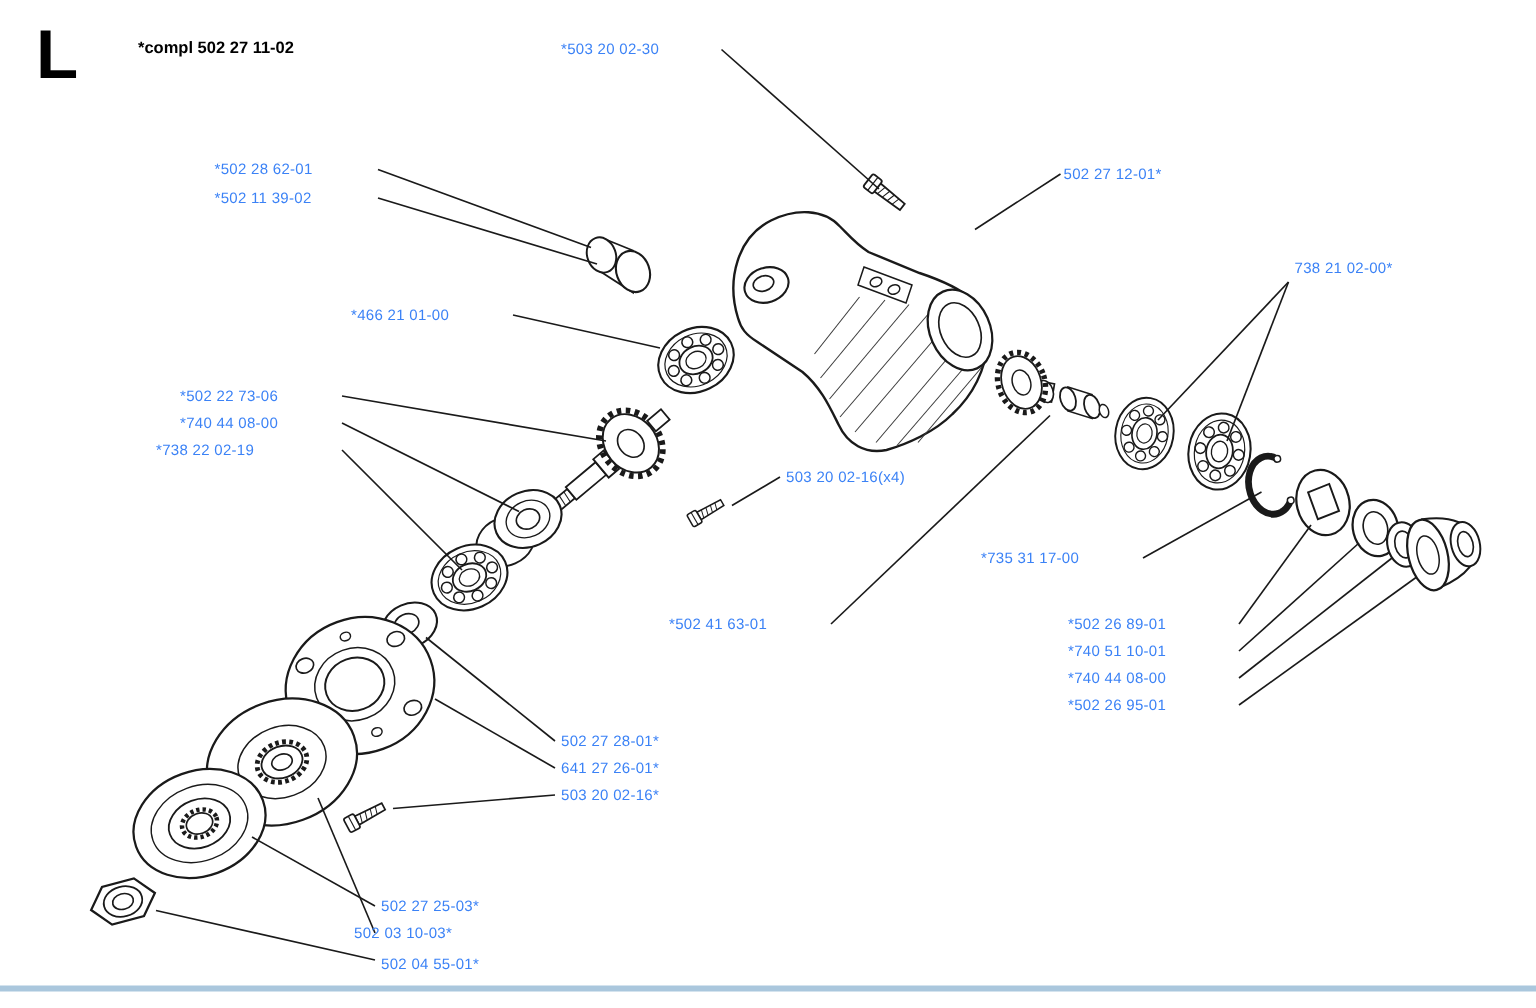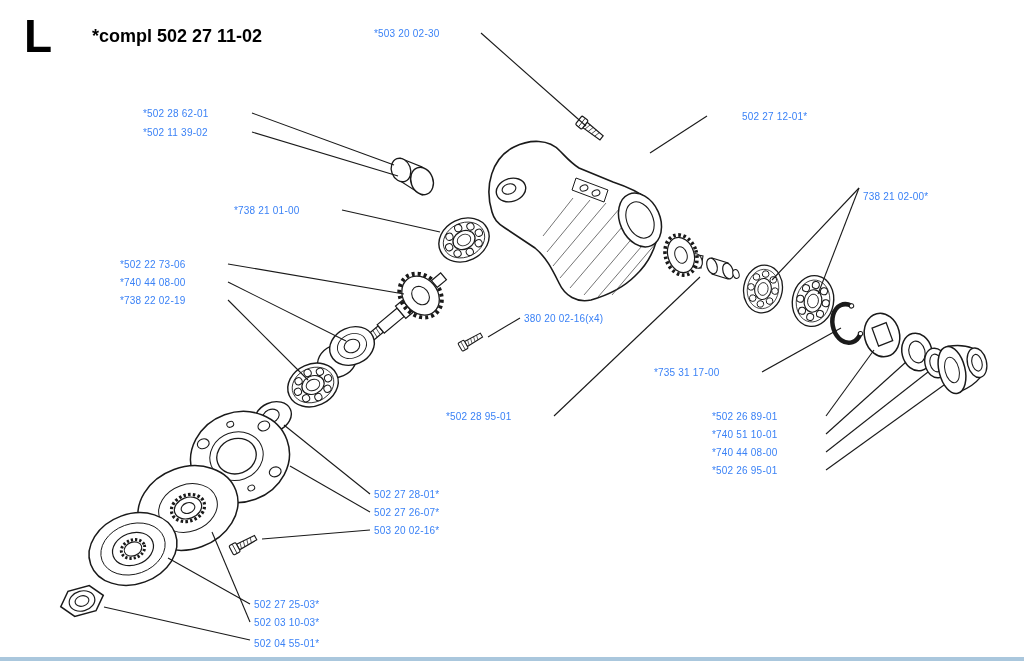--- a/index.html
+++ b/index.html
@@ -14,21 +14,21 @@
     letter-spacing:0.2px;
     white-space:nowrap;
     color:#3b82f6;
   }
   .section-letter {
     position:absolute; left:24px; top:12px;
     font-size:46px; font-weight:bold; line-height:48px;
   }
   .assembly {
     position:absolute; left:92px; top:26px;
-    font-size:18px; font-weight:bold; white-space:nowrap;
+    font-size:11px; font-weight:bold; white-space:nowrap;
   }
   .bottom-rule {
     position:absolute; left:0; top:657px; width:1024px; height:4px;
     background:#aac7dd;
   }
 </style>
 </head>
 <body>
 
 <div class="canvas">
@@ -245,34 +245,34 @@
       <line x1="250" y1="640" x2="104" y2="607"></line>
     </g>
   </svg>
 
   <div class="section-letter">L</div>
   <div class="assembly">*compl 502 27 11-02</div>
 
   <div class="callout" style="left:374px;top:25px">*503 20 02-30</div>
   <div class="callout" style="left:143px;top:105px">*502 28 62-01</div>
   <div class="callout" style="left:143px;top:124px">*502 11 39-02</div>
-  <div class="callout" style="left:742px;top:108px">502 27 12-01*</div>
-  <div class="callout" style="left:234px;top:202px">*738 21 01-00</div>
-  <div class="callout" style="left:863px;top:188px">738 21 02-00*</div>
+  <div class="callout" style="left:709px;top:108px">502 27 12-01*</div>
+  <div class="callout" style="left:234px;top:202px">*466 21 01-00</div>
+  <div class="callout" style="left:863px;top:171px">738 21 02-00*</div>
   <div class="callout" style="left:120px;top:256px">*502 22 73-06</div>
   <div class="callout" style="left:120px;top:274px">*740 44 08-00</div>
-  <div class="callout" style="left:120px;top:292px">*738 22 02-19</div>
-  <div class="callout" style="left:524px;top:310px">380 20 02-16(x4)</div>
+  <div class="callout" style="left:104px;top:292px">*738 22 02-19</div>
+  <div class="callout" style="left:524px;top:310px">503 20 02-16(x4)</div>
   <div class="callout" style="left:654px;top:364px">*735 31 17-00</div>
-  <div class="callout" style="left:446px;top:408px">*502 28 95-01</div>
+  <div class="callout" style="left:446px;top:408px">*502 41 63-01</div>
   <div class="callout" style="left:712px;top:408px">*502 26 89-01</div>
   <div class="callout" style="left:712px;top:426px">*740 51 10-01</div>
   <div class="callout" style="left:712px;top:444px">*740 44 08-00</div>
   <div class="callout" style="left:712px;top:462px">*502 26 95-01</div>
   <div class="callout" style="left:374px;top:486px">502 27 28-01*</div>
-  <div class="callout" style="left:374px;top:504px">502 27 26-07*</div>
+  <div class="callout" style="left:374px;top:504px">641 27 26-01*</div>
   <div class="callout" style="left:374px;top:522px">503 20 02-16*</div>
   <div class="callout" style="left:254px;top:596px">502 27 25-03*</div>
-  <div class="callout" style="left:254px;top:614px">502 03 10-03*</div>
+  <div class="callout" style="left:236px;top:614px">502 03 10-03*</div>
   <div class="callout" style="left:254px;top:635px">502 04 55-01*</div>
 
   <div class="bottom-rule"></div>
 </div>
 
 </body></html>

